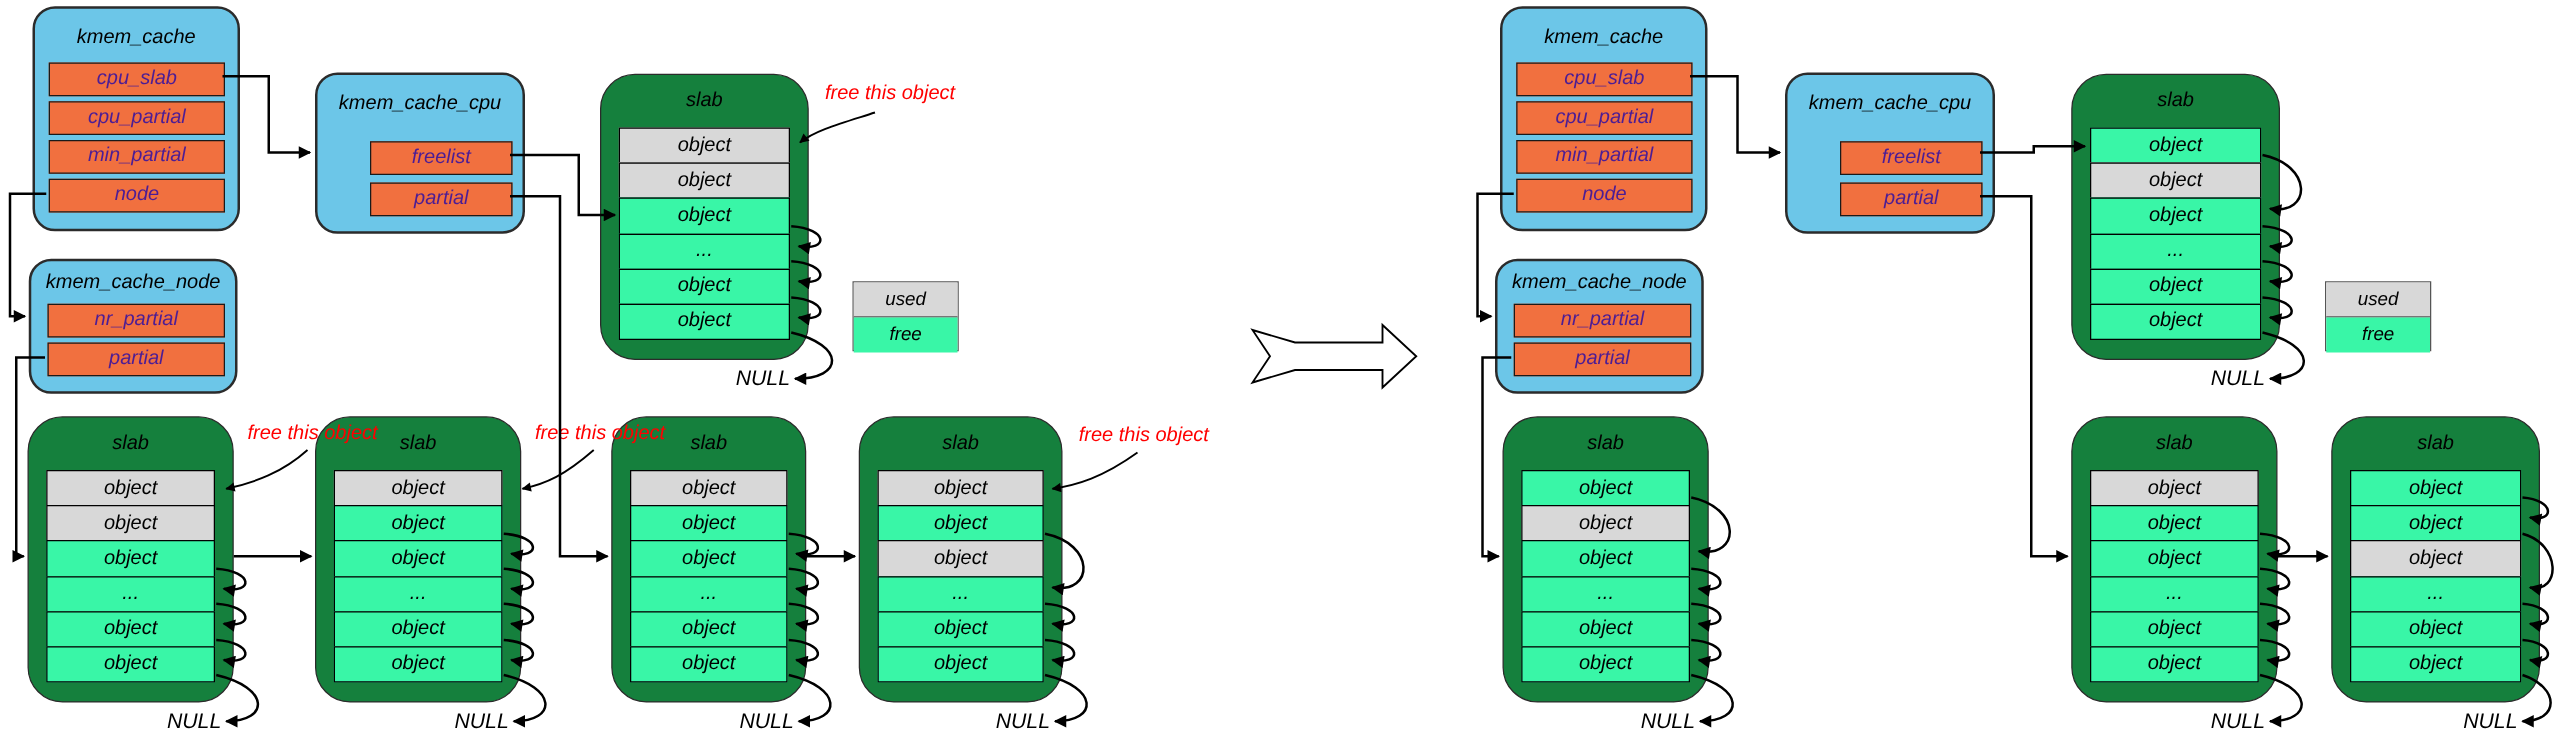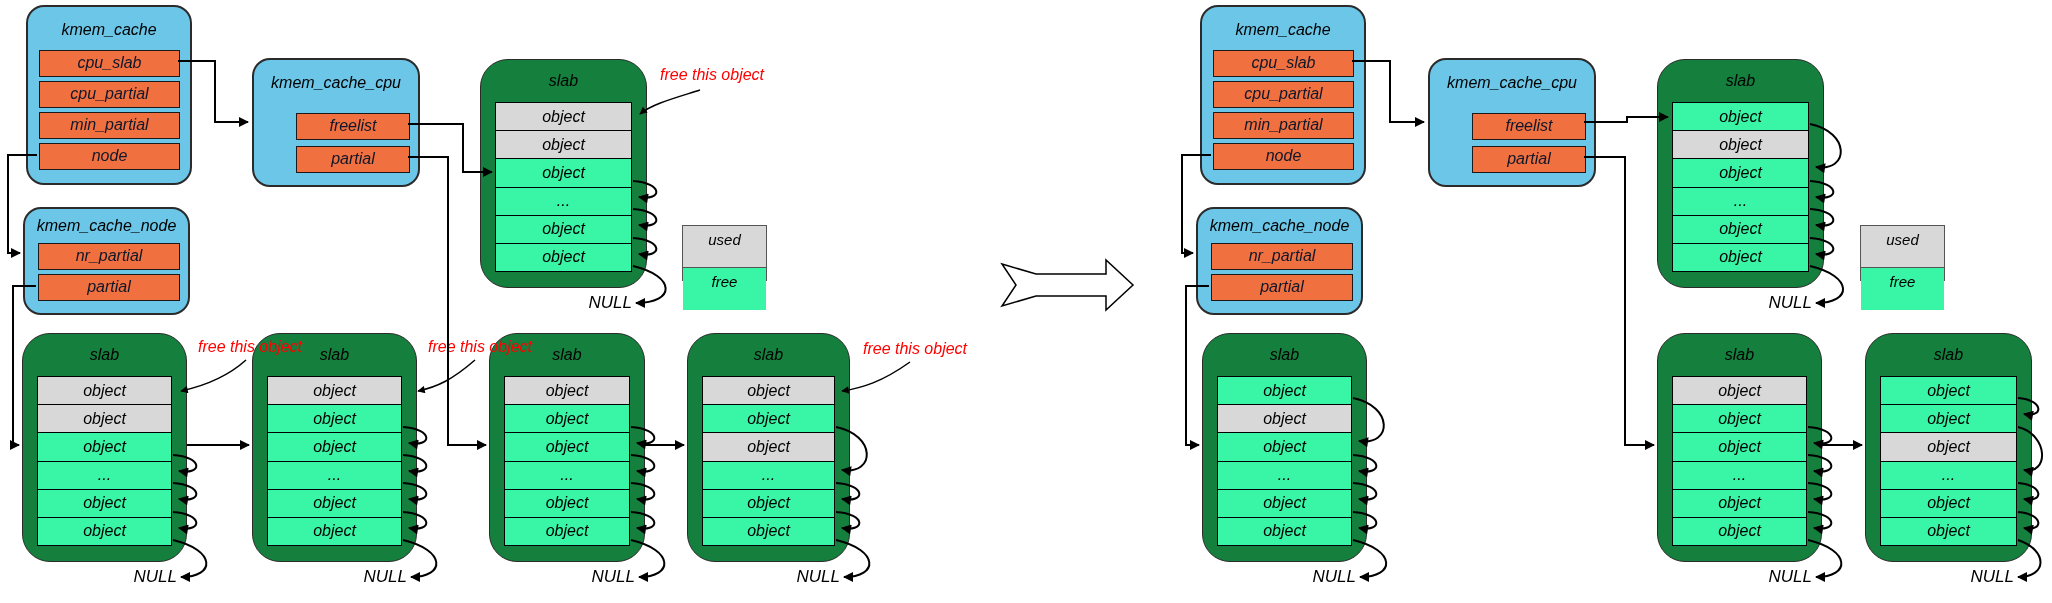--- a/index.html
+++ b/index.html
@@ -11,21 +11,21 @@
   .sbox {
     position: absolute; background: #6CC6E8; border: 2px solid #2b2b2b;
     border-radius: 18px;
   }
   .stitle {
     position: absolute; left: 0; right: 0; text-align: center;
     font-size: 16px; color: #000; white-space: nowrap;
   }
   .field {
     position: absolute; background: #F1703F; border: 1px solid #1a1a1a;
-    text-align: center; font-size: 16px; line-height: 24px; color: #0f172a;
+    text-align: center; font-size: 16px; line-height: 24px; color: #4c1d95;
   }
   .slab {
     position: absolute; background: #15803d; border: 1.5px solid #2b2b2b;
     border-radius: 28px;
   }
   .rows { position: absolute; display: flex; flex-direction: column; }
   .row {
     flex: 1; border: 1px solid #000; margin-top: -1px;
     display: flex; align-items: center; justify-content: center;
     font-size: 16px;
@@ -37,21 +37,21 @@
     position: absolute; width: 48px; text-align: right;
     font-size: 17px; color: #000; white-space: nowrap;
   }
   .ann {
     position: absolute; color: #FF0000; font-size: 16px; white-space: nowrap;
   }
   .legend {
     position: absolute; width: 85px; height: 56px; border: 1px solid #555;
   }
   .legend-row {
-    height: 42px; line-height: 27px; text-align: center; font-size: 15px;
+    height: 28px; line-height: 27px; text-align: center; font-size: 15px;
   }
   .legend-row.used { background: #D8D8D8; border-bottom: 1px solid #555; }
   .legend-row.free { background: #39F6A7; }
   svg.wires {
     position: absolute; left: 0; top: 0; width: 2052px; height: 603px;
     pointer-events: none;
   }
 </style>
 </head>
 <body>

